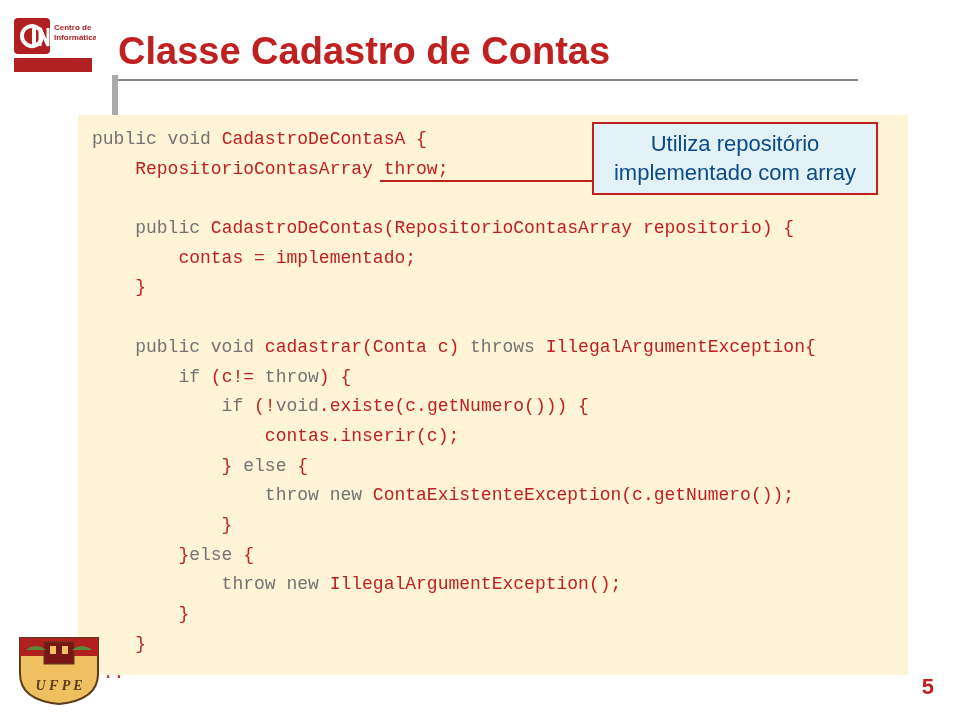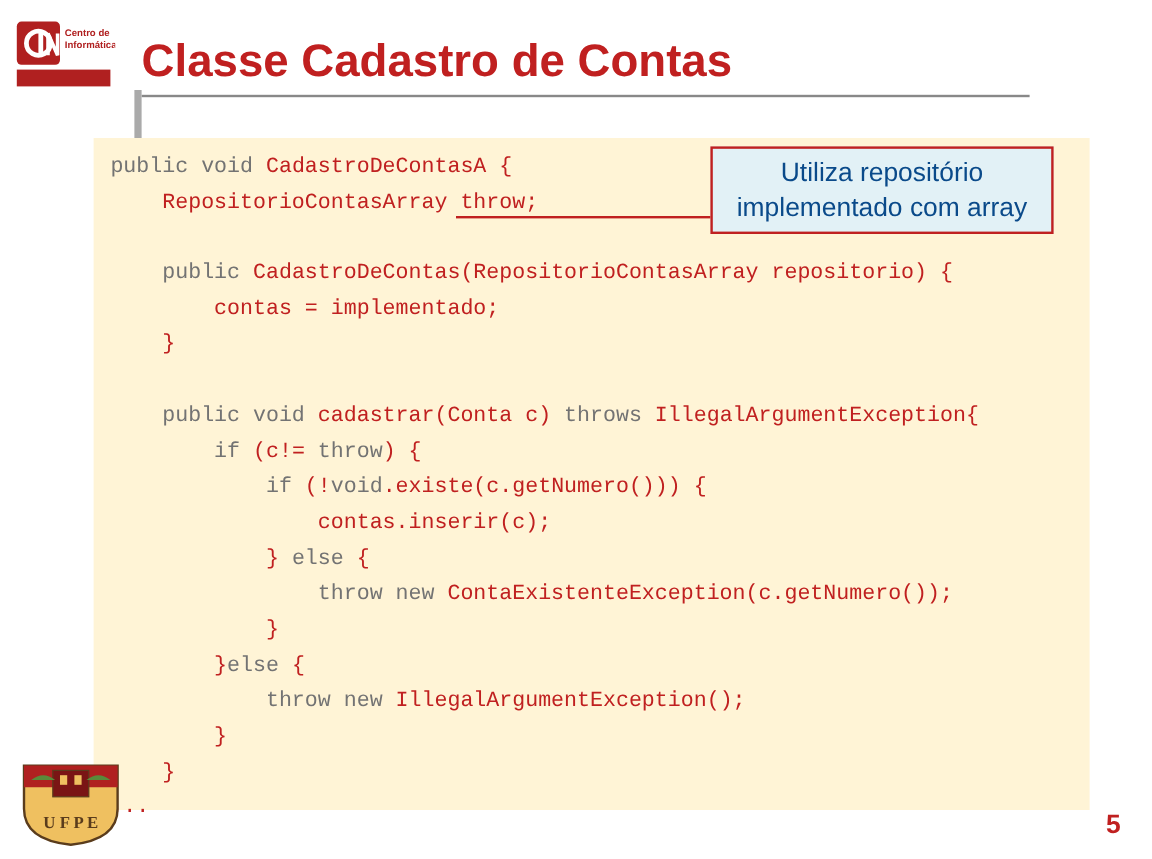--- a/index.html
+++ b/index.html
@@ -18,20 +18,21 @@
     width: 86px;
     height: 64px;
   }
   .logo-cin-img { width: 100%; height: 100%; }
   .logo-bottom {
     position: absolute;
     bottom: 10px;
     left: 14px;
     width: 90px;
     height: 74px;
+    font-style: italic;
   }
   .title-block {
     position: absolute;
     top: 30px;
     left: 118px;
     width: 740px;
   }
   .title-text {
     font-family: Verdana, Arial, sans-serif;
     font-weight: bold;

